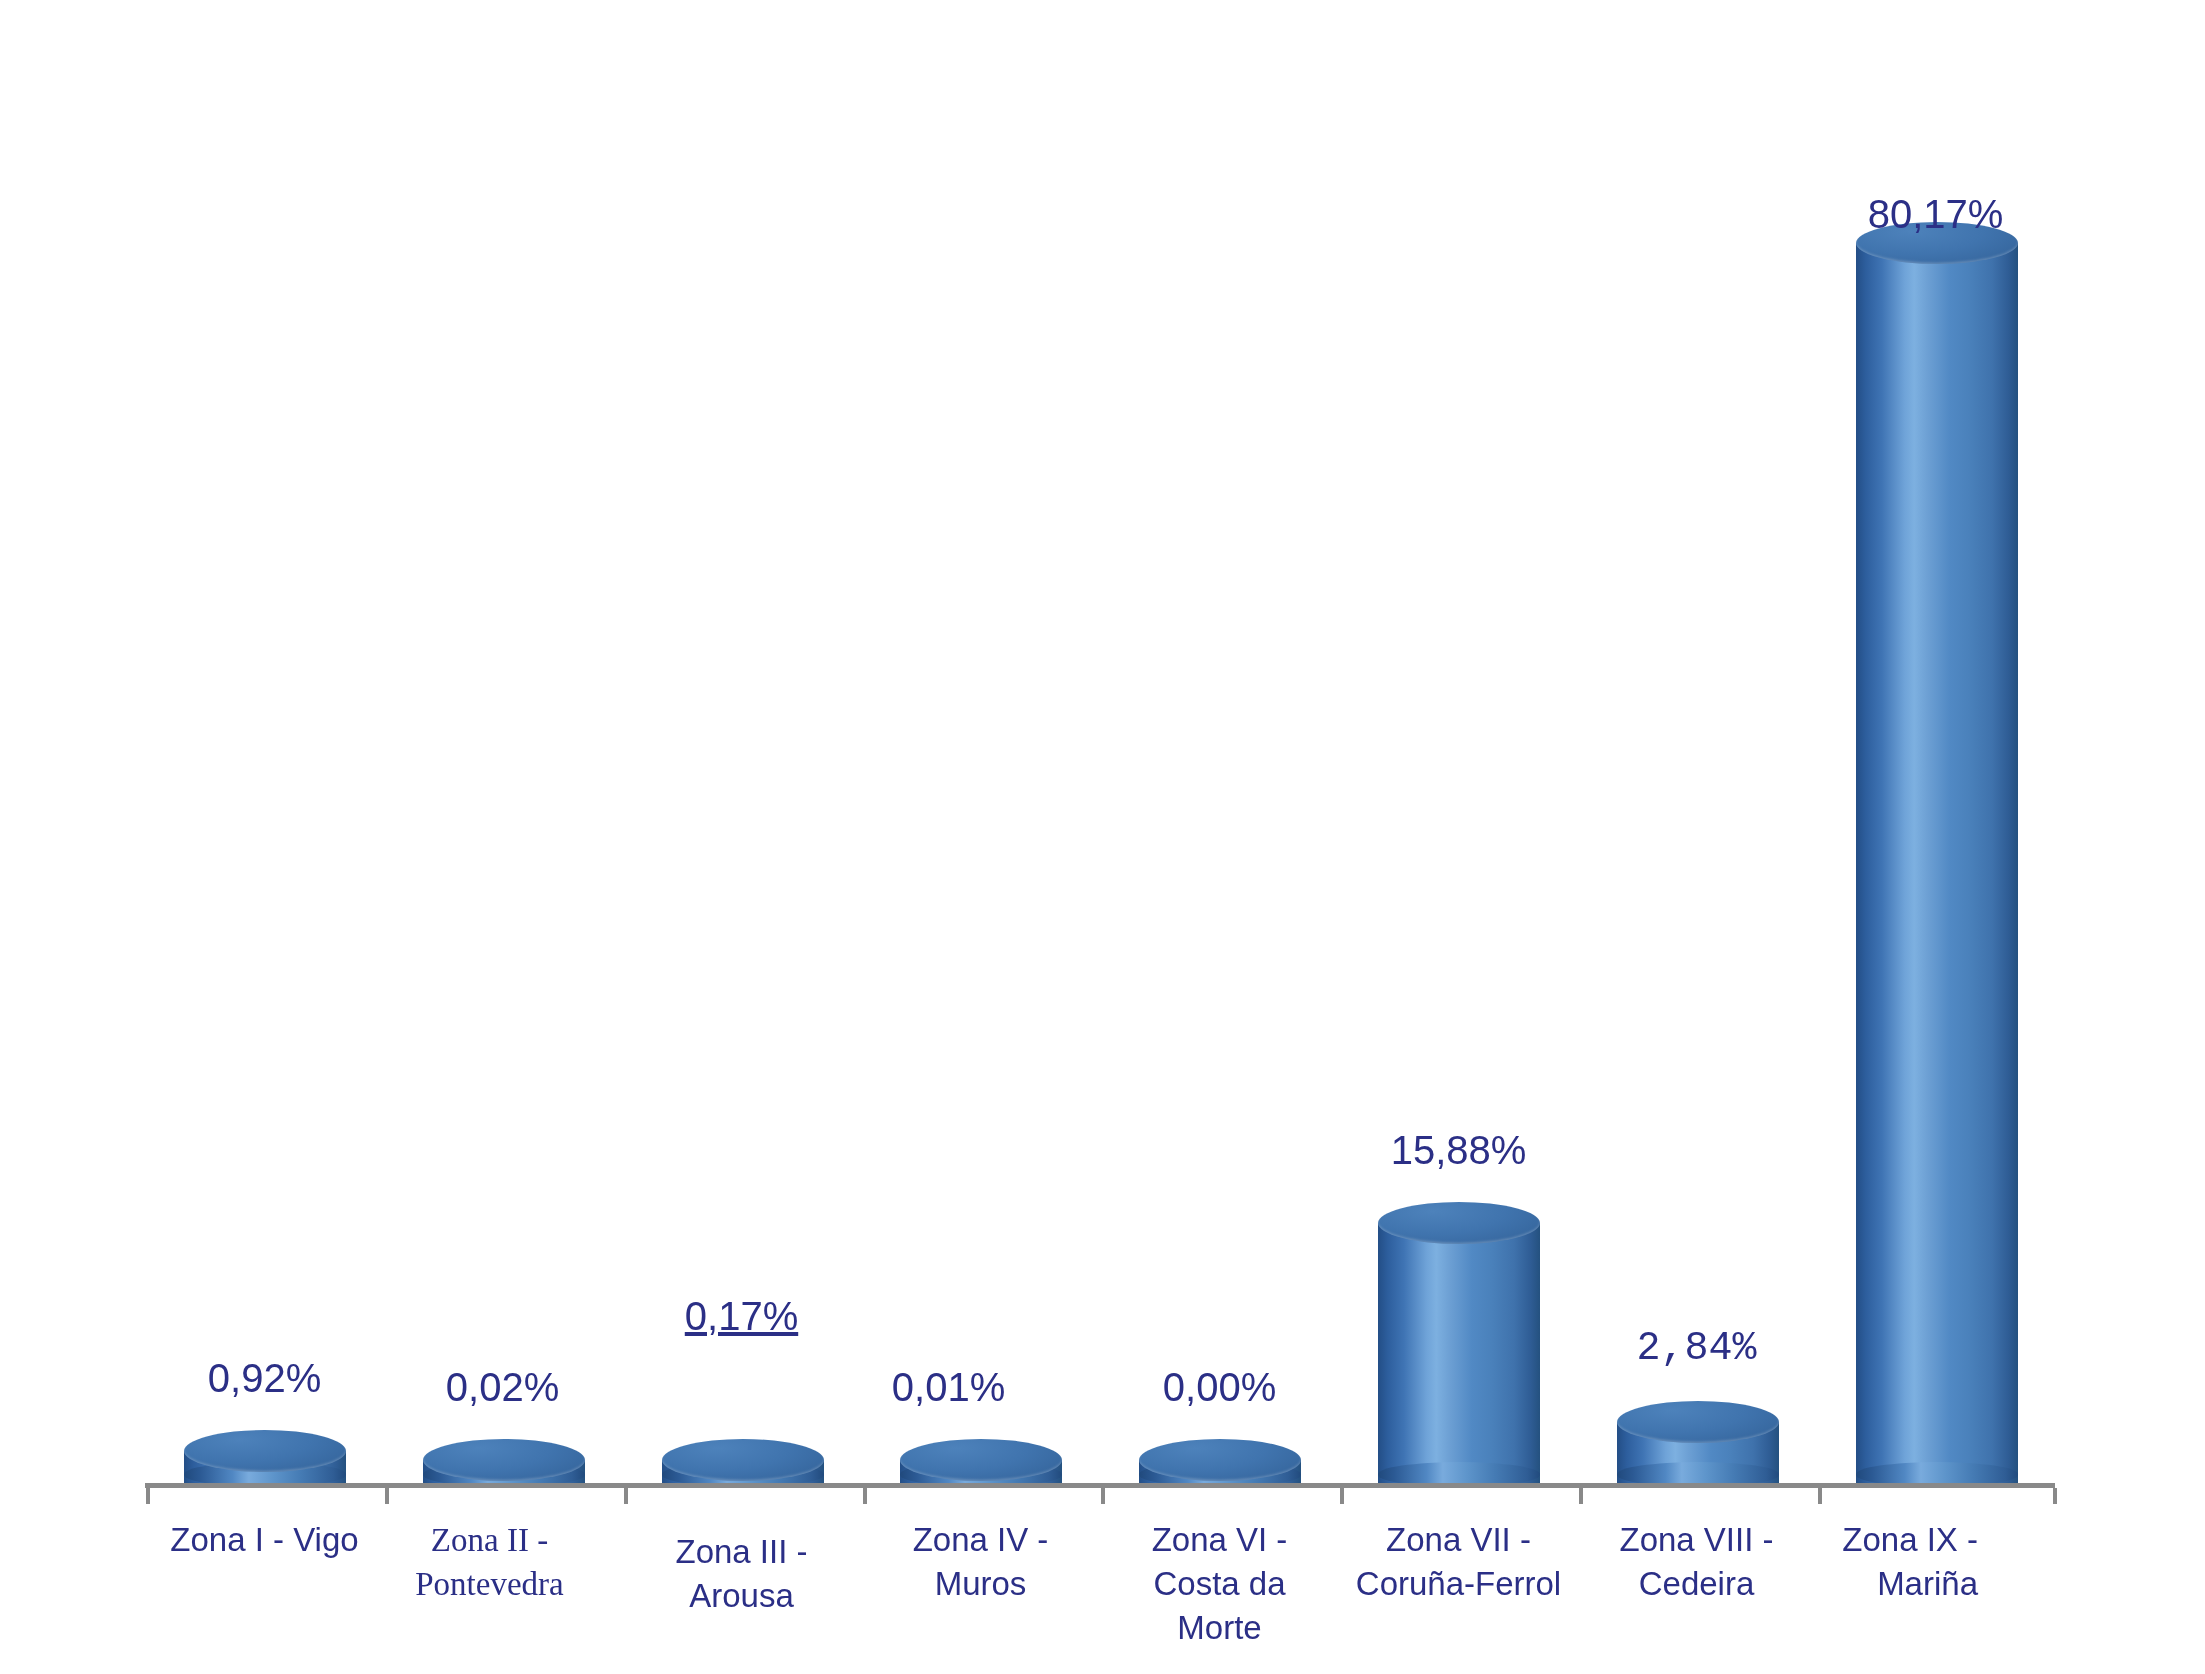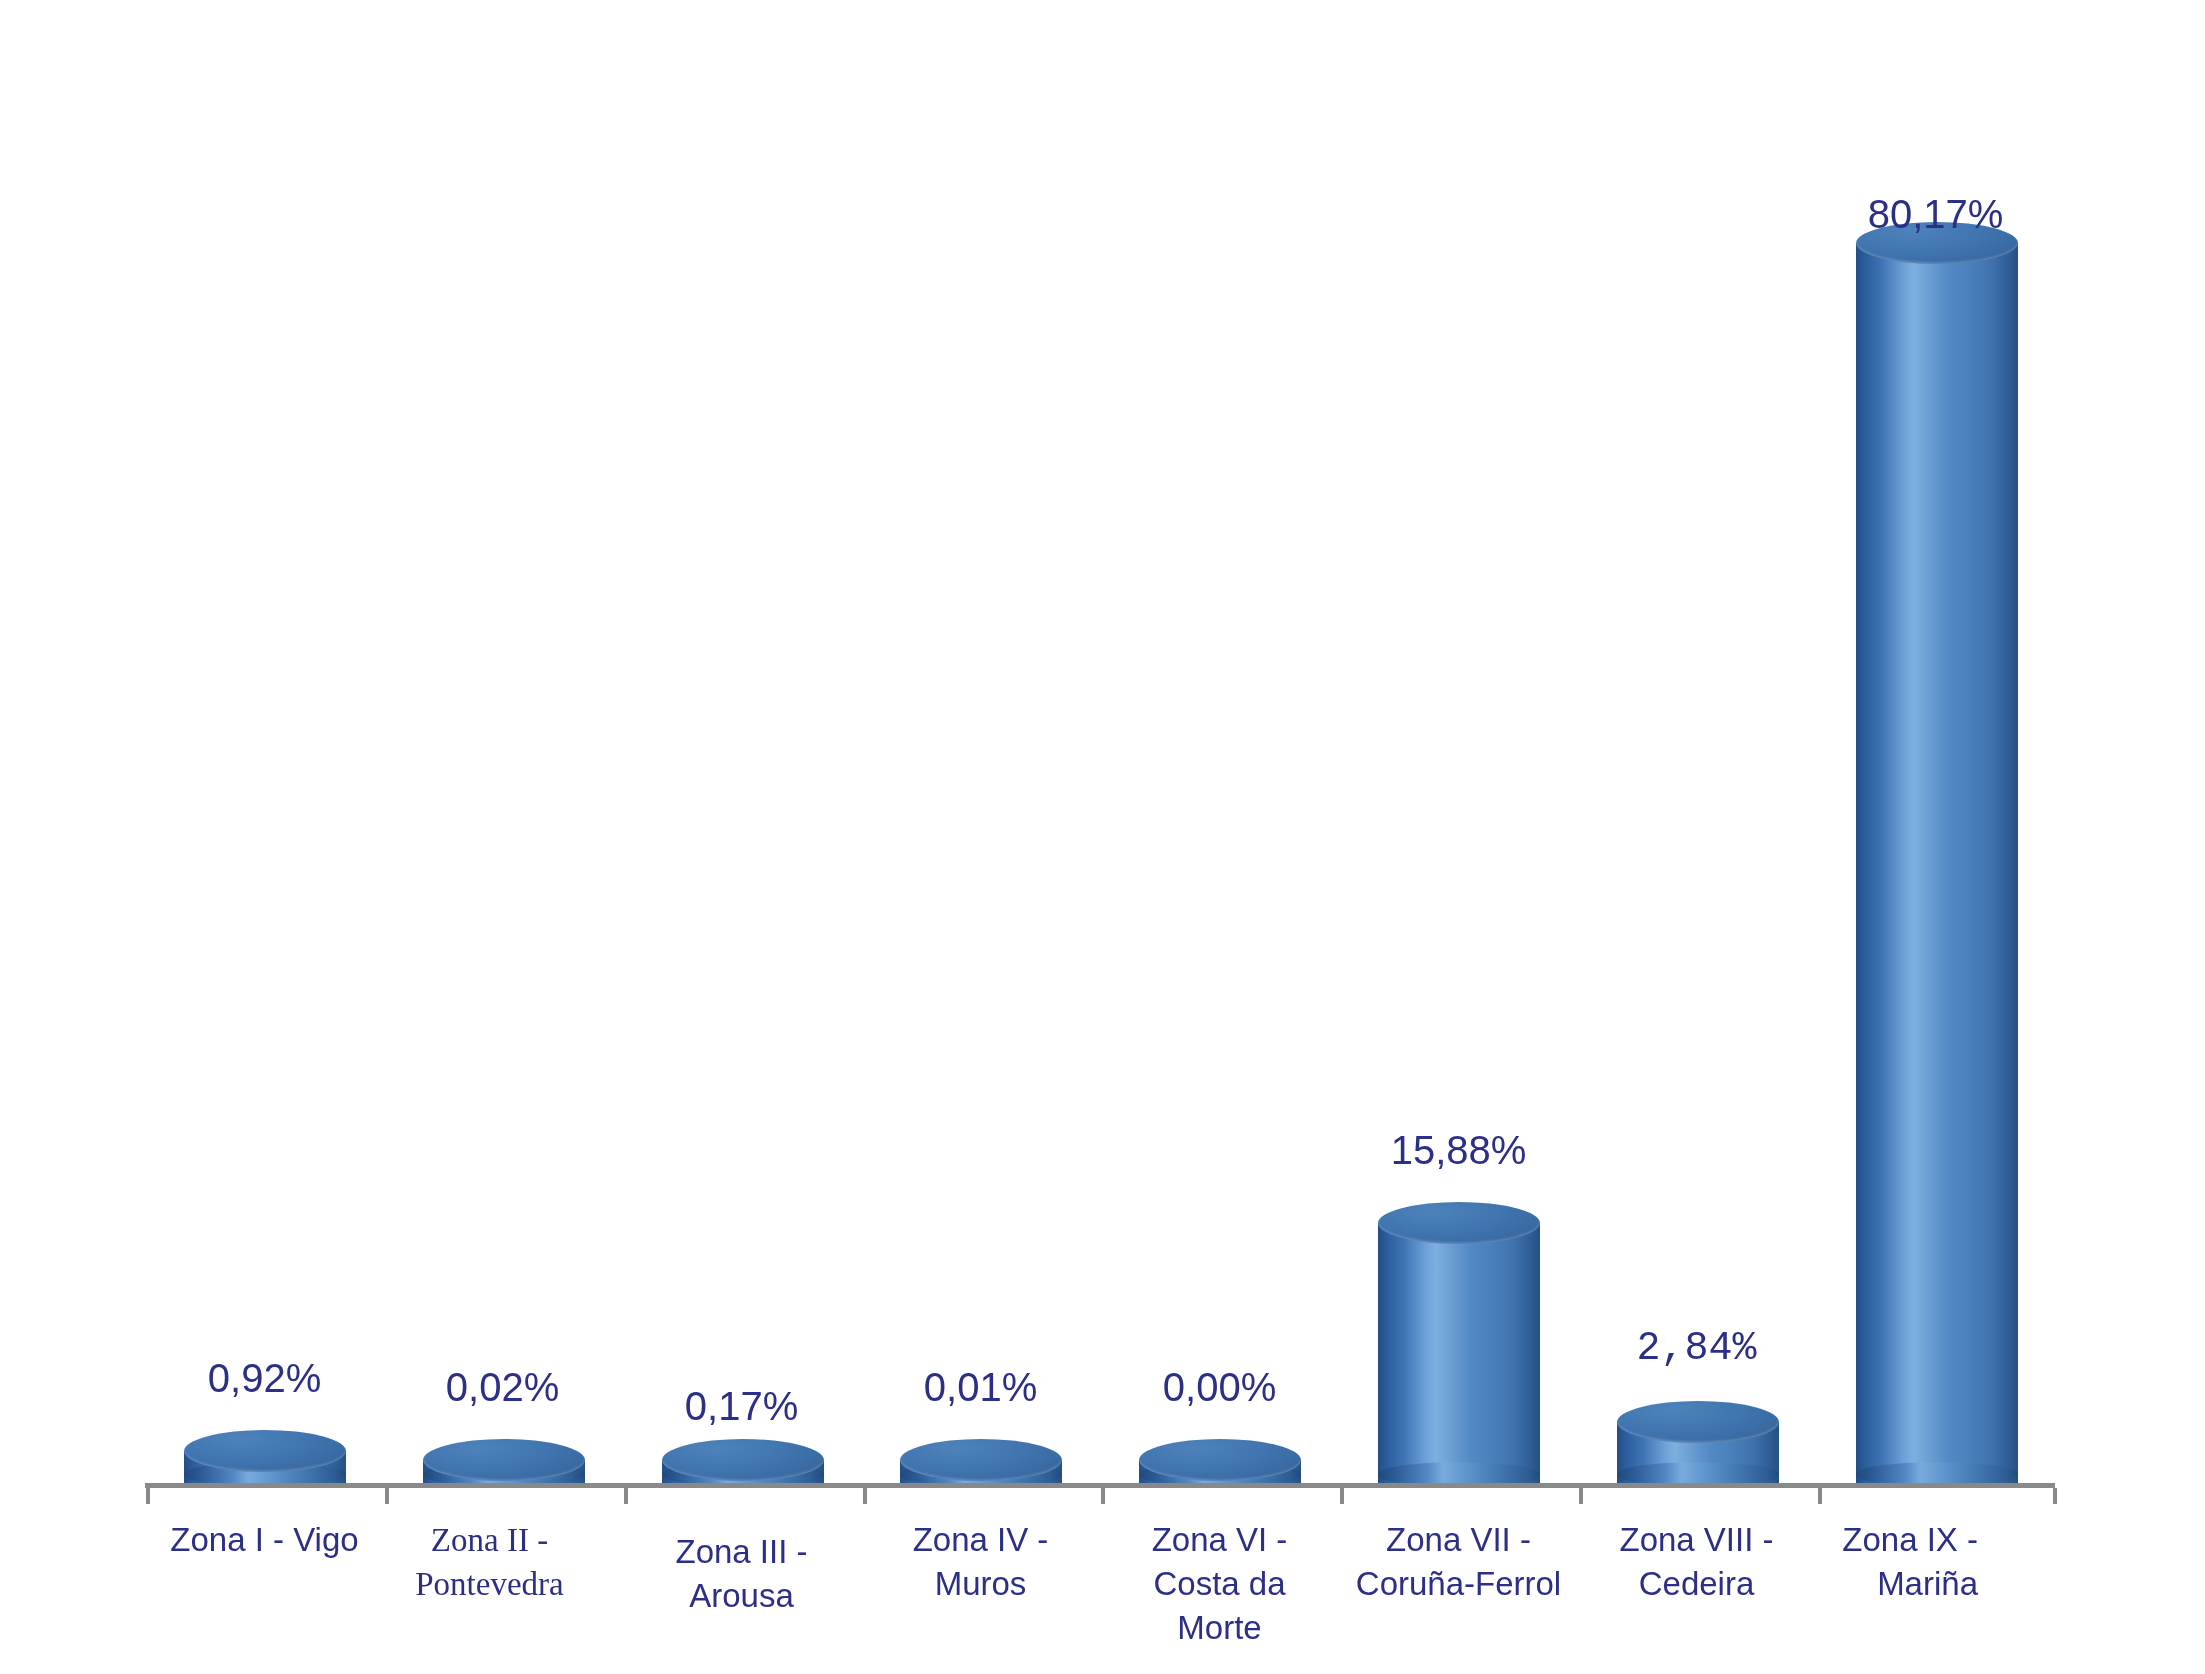--- a/index.html
+++ b/index.html
@@ -168,20 +168,20 @@
         <div>Cedeira</div>
       </div>
       <div class="cat-label" style="left: 1739px; text-align: right;">
         <div>Zona IX -</div>
         <div>Mariña</div>
       </div>
     </div>
 
 <div class="data-label" style="left: 145px; top: 1358px;">0,92%</div>
     <div class="data-label" style="left: 383px; top: 1367px;">0,02%</div>
-    <div class="data-label" style="left: 622px; top: 1386px;">0,17%</div>
-    <div class="data-label" style="left: 861px; top: 1367px;">0,01%</div>
+    <div class="data-label" style="left: 622px; top: 1296px; text-decoration: underline;">0,17%</div>
+    <div class="data-label" style="left: 829px; top: 1367px;">0,01%</div>
     <div class="data-label" style="left: 1100px; top: 1367px;">0,00%</div>
     <div class="data-label" style="left: 1339px; top: 1130px; text-align: center;">15,88%</div>
     <div class="data-label" style="left: 1577px; top: 1329px; font-family: Liberation Mono, monospace;">2,84%</div>
     <div class="data-label" style="left: 1816px; top: 150px; margin-top: 44px;">80,17%</div>
   </div>
 
 
 </body></html>

